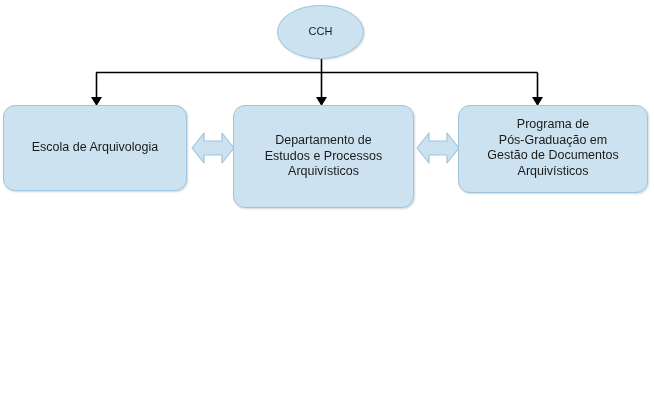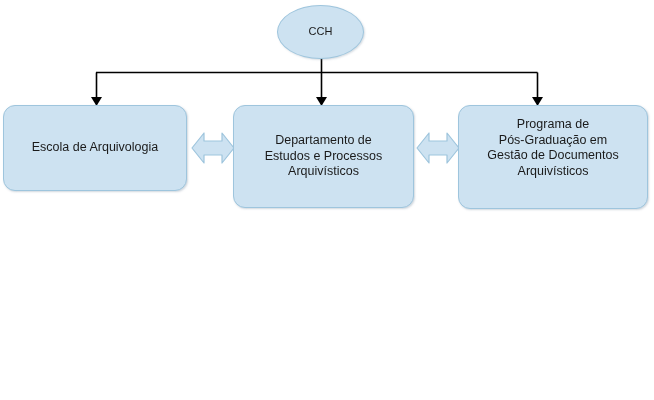--- a/index.html
+++ b/index.html
@@ -56,21 +56,21 @@
   #node-departamento {
     left: 233px;
     top: 105px;
     width: 181px;
     height: 103px;
   }
   #node-programa {
     left: 458px;
     top: 105px;
     width: 190px;
-    height: 104px;
+    height: 88px;
     align-items: flex-start;
   }
   #node-programa .node-label {
     padding-top: 11px;
   }
   
   #node-cch {
     position: absolute;
     left: 277px;
     top: 5px;

